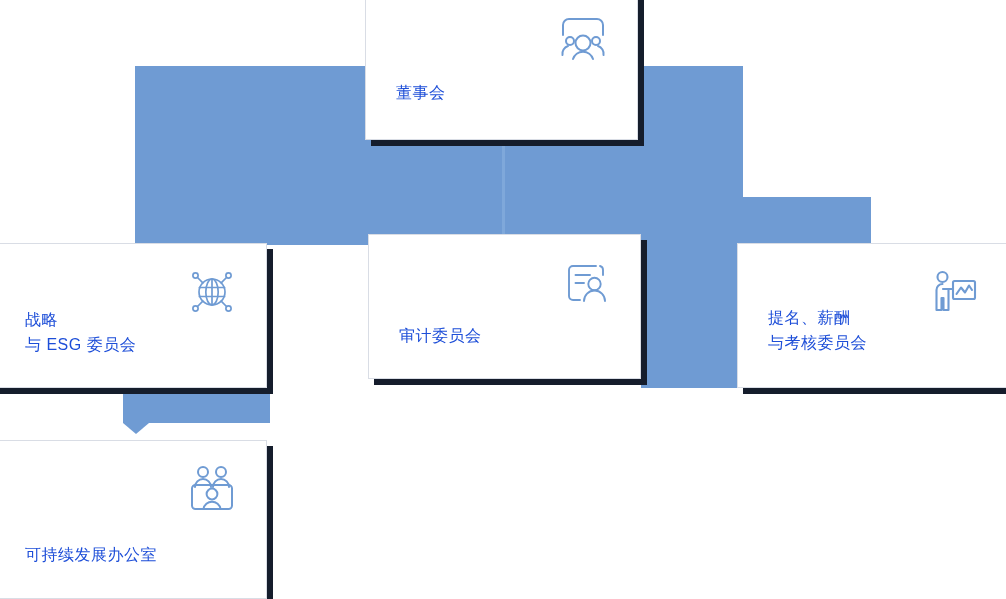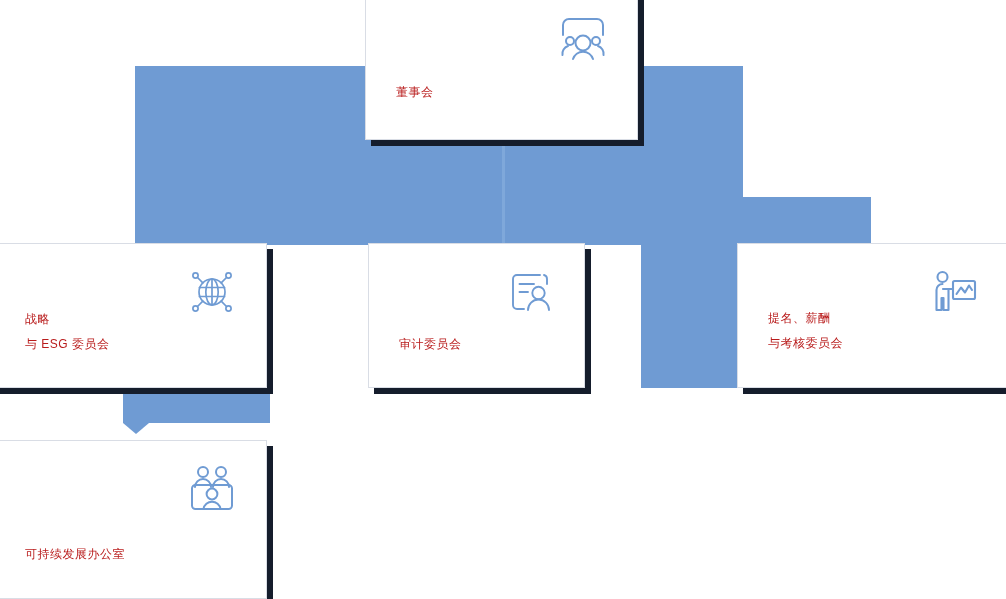--- a/index.html
+++ b/index.html
@@ -44,22 +44,22 @@
   .node {
     position: absolute;
     background: #ffffff;
     border: 1px solid #d9dde5;
     box-shadow: 6px 6px 0 0 #151d2c;
     box-sizing: border-box;
   }
   .node-label {
     position: absolute;
     left: 30px;
-    color: #b91c1c;
-    font-size: 12px;
+    color: #1d4ed8;
+    font-size: 16px;
     line-height: 25px;
     letter-spacing: 0.5px;
     white-space: pre-line;
     font-weight: 400;
   }
   .node-icon {
     position: absolute;
     top: 22px;
     right: 28px;
     width: 52px;
@@ -67,21 +67,21 @@
   }
   .node-icon svg { display: block; width: 100%; height: 100%; }
 
   
   #node-board      { left: 365px; top: -10px;  width: 273px; height: 150px; }
   #node-board .node-label { bottom: 34px; }
 
   #node-strategy   { left: -6px;  top: 243px;  width: 273px; height: 145px; }
   #node-strategy .node-label { bottom: 30px; margin-top: 40px; }
 
-  #node-audit      { left: 368px; top: 243px;  width: 217px; height: 145px; }
+  #node-audit      { left: 368px; top: 234px;  width: 273px; height: 145px; }
   #node-audit .node-label { bottom: 30px; }
 
   #node-nomination { left: 737px; top: 243px;  width: 273px; height: 145px; }
   #node-nomination .node-label { bottom: 30px; font-family: Liberation Mono, monospace; }
 
   #node-office     { left: -6px;  top: 440px;  width: 273px; height: 159px; }
   #node-office .node-label { bottom: 31px; }
 </style>
 </head>
 <body>

